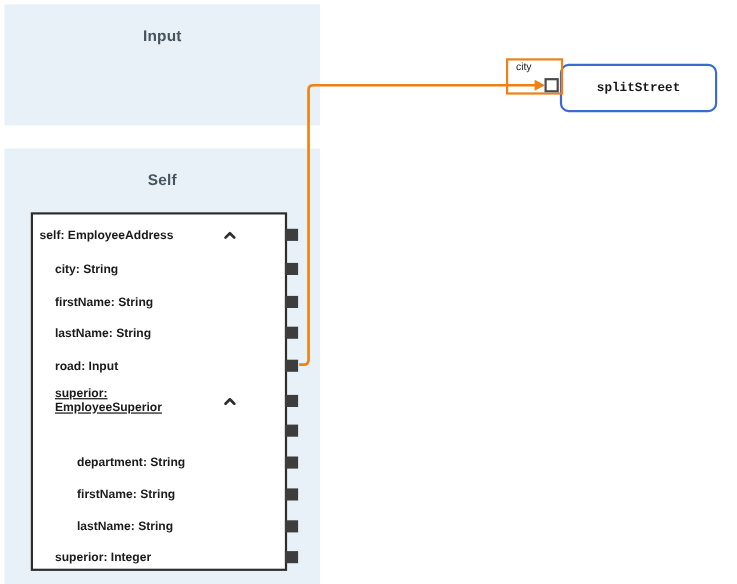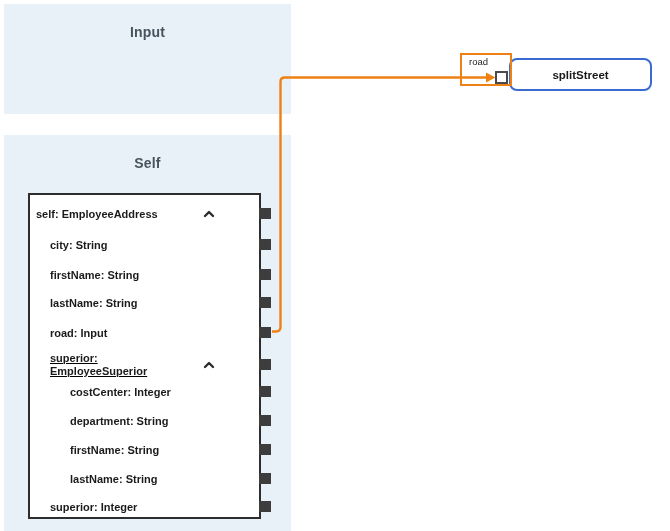--- a/index.html
+++ b/index.html
@@ -66,24 +66,25 @@
     width: 52px; height: 33px;
     border: 2.5px solid #ee8014; background: transparent;
     z-index: 4;
   }
   #port-group-label {
     position: absolute; left: 7px; top: 1px;
     font-size: 9.5px; font-weight: normal; color: #242424;
   }
   #function-node {
     position: absolute; left: 509px; top: 58px;
-    width: 143px; height: 33px;
+    width: 143px; height: 44px;
     background: #ffffff; border: 2px solid #3a6bd0; border-radius: 8px;
     display: flex; align-items: center; justify-content: center;
     z-index: 3;
+    font-family: Liberation Mono, monospace;
   }
   #function-node .fn-label {
     font-size: 11.5px; font-weight: bold; color: #191919;
   }
   #function-input-port {
     position: absolute; left: 495px; top: 71px;
     width: 13px; height: 13px;
     background: #ffffff; border: 2px solid #4a4a4a;
     z-index: 5;
   }
@@ -134,21 +135,20 @@
     <div class="tree-row row-tall indent-1" style="top:153px">
       <span class="row-label">superior:
 EmployeeSuperior</span>
       <svg class="collapse-icon" viewBox="0 0 14 14">
         <polyline points="3,9 7,5 11,9" fill="none" stroke="#2d2d2d" stroke-width="2.4" stroke-linecap="round" stroke-linejoin="round"></polyline>
       </svg>
       <span class="port"></span>
     </div>
 
     <div class="tree-row indent-2" style="top:183px">
-      <span class="row-label">costCenter: Integer</span>
       <span class="port"></span>
     </div>
 
     <div class="tree-row indent-2" style="top:212px">
       <span class="row-label">department: String</span>
       <span class="port"></span>
     </div>
 
     <div class="tree-row indent-2" style="top:241px">
       <span class="row-label">firstName: String</span>
@@ -166,21 +166,21 @@
     </div>
 
   </div>
 
   <svg id="wires">
     <path d="M 272 331.5 H 276 Q 280.5 331.5 280.5 327 V 81.5 Q 280.5 77.5 285 77.5 H 487" fill="none" stroke="#ee8014" stroke-width="2.4" stroke-linejoin="round"></path>
     <polygon points="486,72.5 495.5,77.5 486,82.5" fill="#ee8014"></polygon>
   </svg>
 
   <div id="port-group">
-    <span id="port-group-label">road</span>
+    <span id="port-group-label">city</span>
   </div>
 
   <span id="function-input-port"></span>
 
   <div id="function-node">
     <span class="fn-label">splitStreet</span>
   </div>
 
 </div>
 

